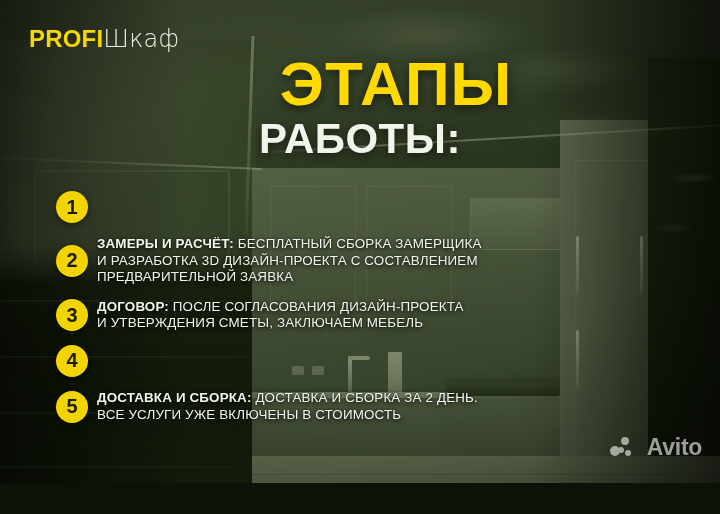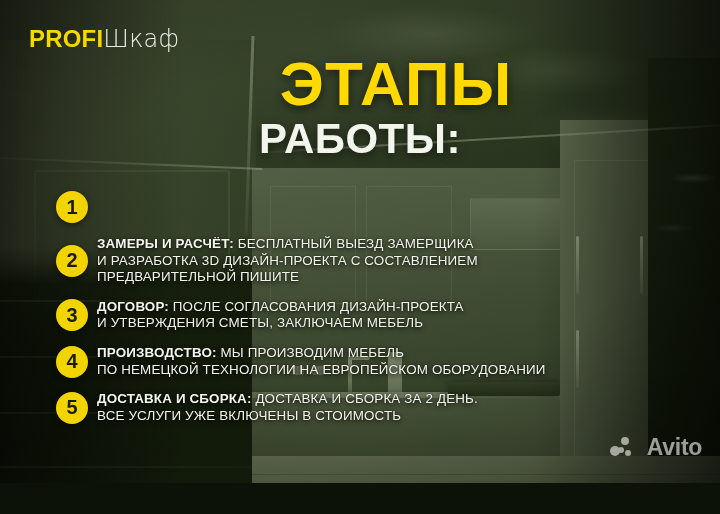--- a/index.html
+++ b/index.html
@@ -276,40 +276,36 @@
 
     <div class="steps">
 
       <div class="step">
         <div class="badge">1</div>
       </div>
 
       <div class="step">
         <div class="badge">2</div>
         <div class="step-text">
-          <div><span class="lead">ЗАМЕРЫ И РАСЧЁТ:</span><span> БЕСПЛАТНЫЙ ВЫЕЗД ЗАМЕРЩИКА</span></div>
+          <div><span class="lead">ЗАМЕРЫ И РАСЧЁТ:</span><span> БЕСПЛАТНЫЙ СБОРКА ЗАМЕРЩИКА</span></div>
           <div>И РАЗРАБОТКА 3D ДИЗАЙН-ПРОЕКТА С СОСТАВЛЕНИЕМ</div>
-          <div>ПРЕДВАРИТЕЛЬНОЙ ПИШИТЕ</div>
+          <div>ПРЕДВАРИТЕЛЬНОЙ ЗАЯВКА</div>
         </div>
       </div>
 
       <div class="step">
         <div class="badge">3</div>
         <div class="step-text">
           <div><span class="lead">ДОГОВОР:</span><span> ПОСЛЕ СОГЛАСОВАНИЯ ДИЗАЙН-ПРОЕКТА</span></div>
           <div>И УТВЕРЖДЕНИЯ СМЕТЫ, ЗАКЛЮЧАЕМ МЕБЕЛЬ</div>
         </div>
       </div>
 
       <div class="step">
         <div class="badge">4</div>
-        <div class="step-text">
-          <div><span class="lead">ПРОИЗВОДСТВО:</span><span> МЫ ПРОИЗВОДИМ МЕБЕЛЬ</span></div>
-          <div>ПО НЕМЕЦКОЙ ТЕХНОЛОГИИ НА ЕВРОПЕЙСКОМ ОБОРУДОВАНИИ</div>
-        </div>
       </div>
 
       <div class="step">
         <div class="badge">5</div>
         <div class="step-text">
           <div><span class="lead">ДОСТАВКА И СБОРКА:</span><span> ДОСТАВКА И СБОРКА ЗА 2 ДЕНЬ.</span></div>
           <div>ВСЕ УСЛУГИ УЖЕ ВКЛЮЧЕНЫ В СТОИМОСТЬ</div>
         </div>
       </div>
 

